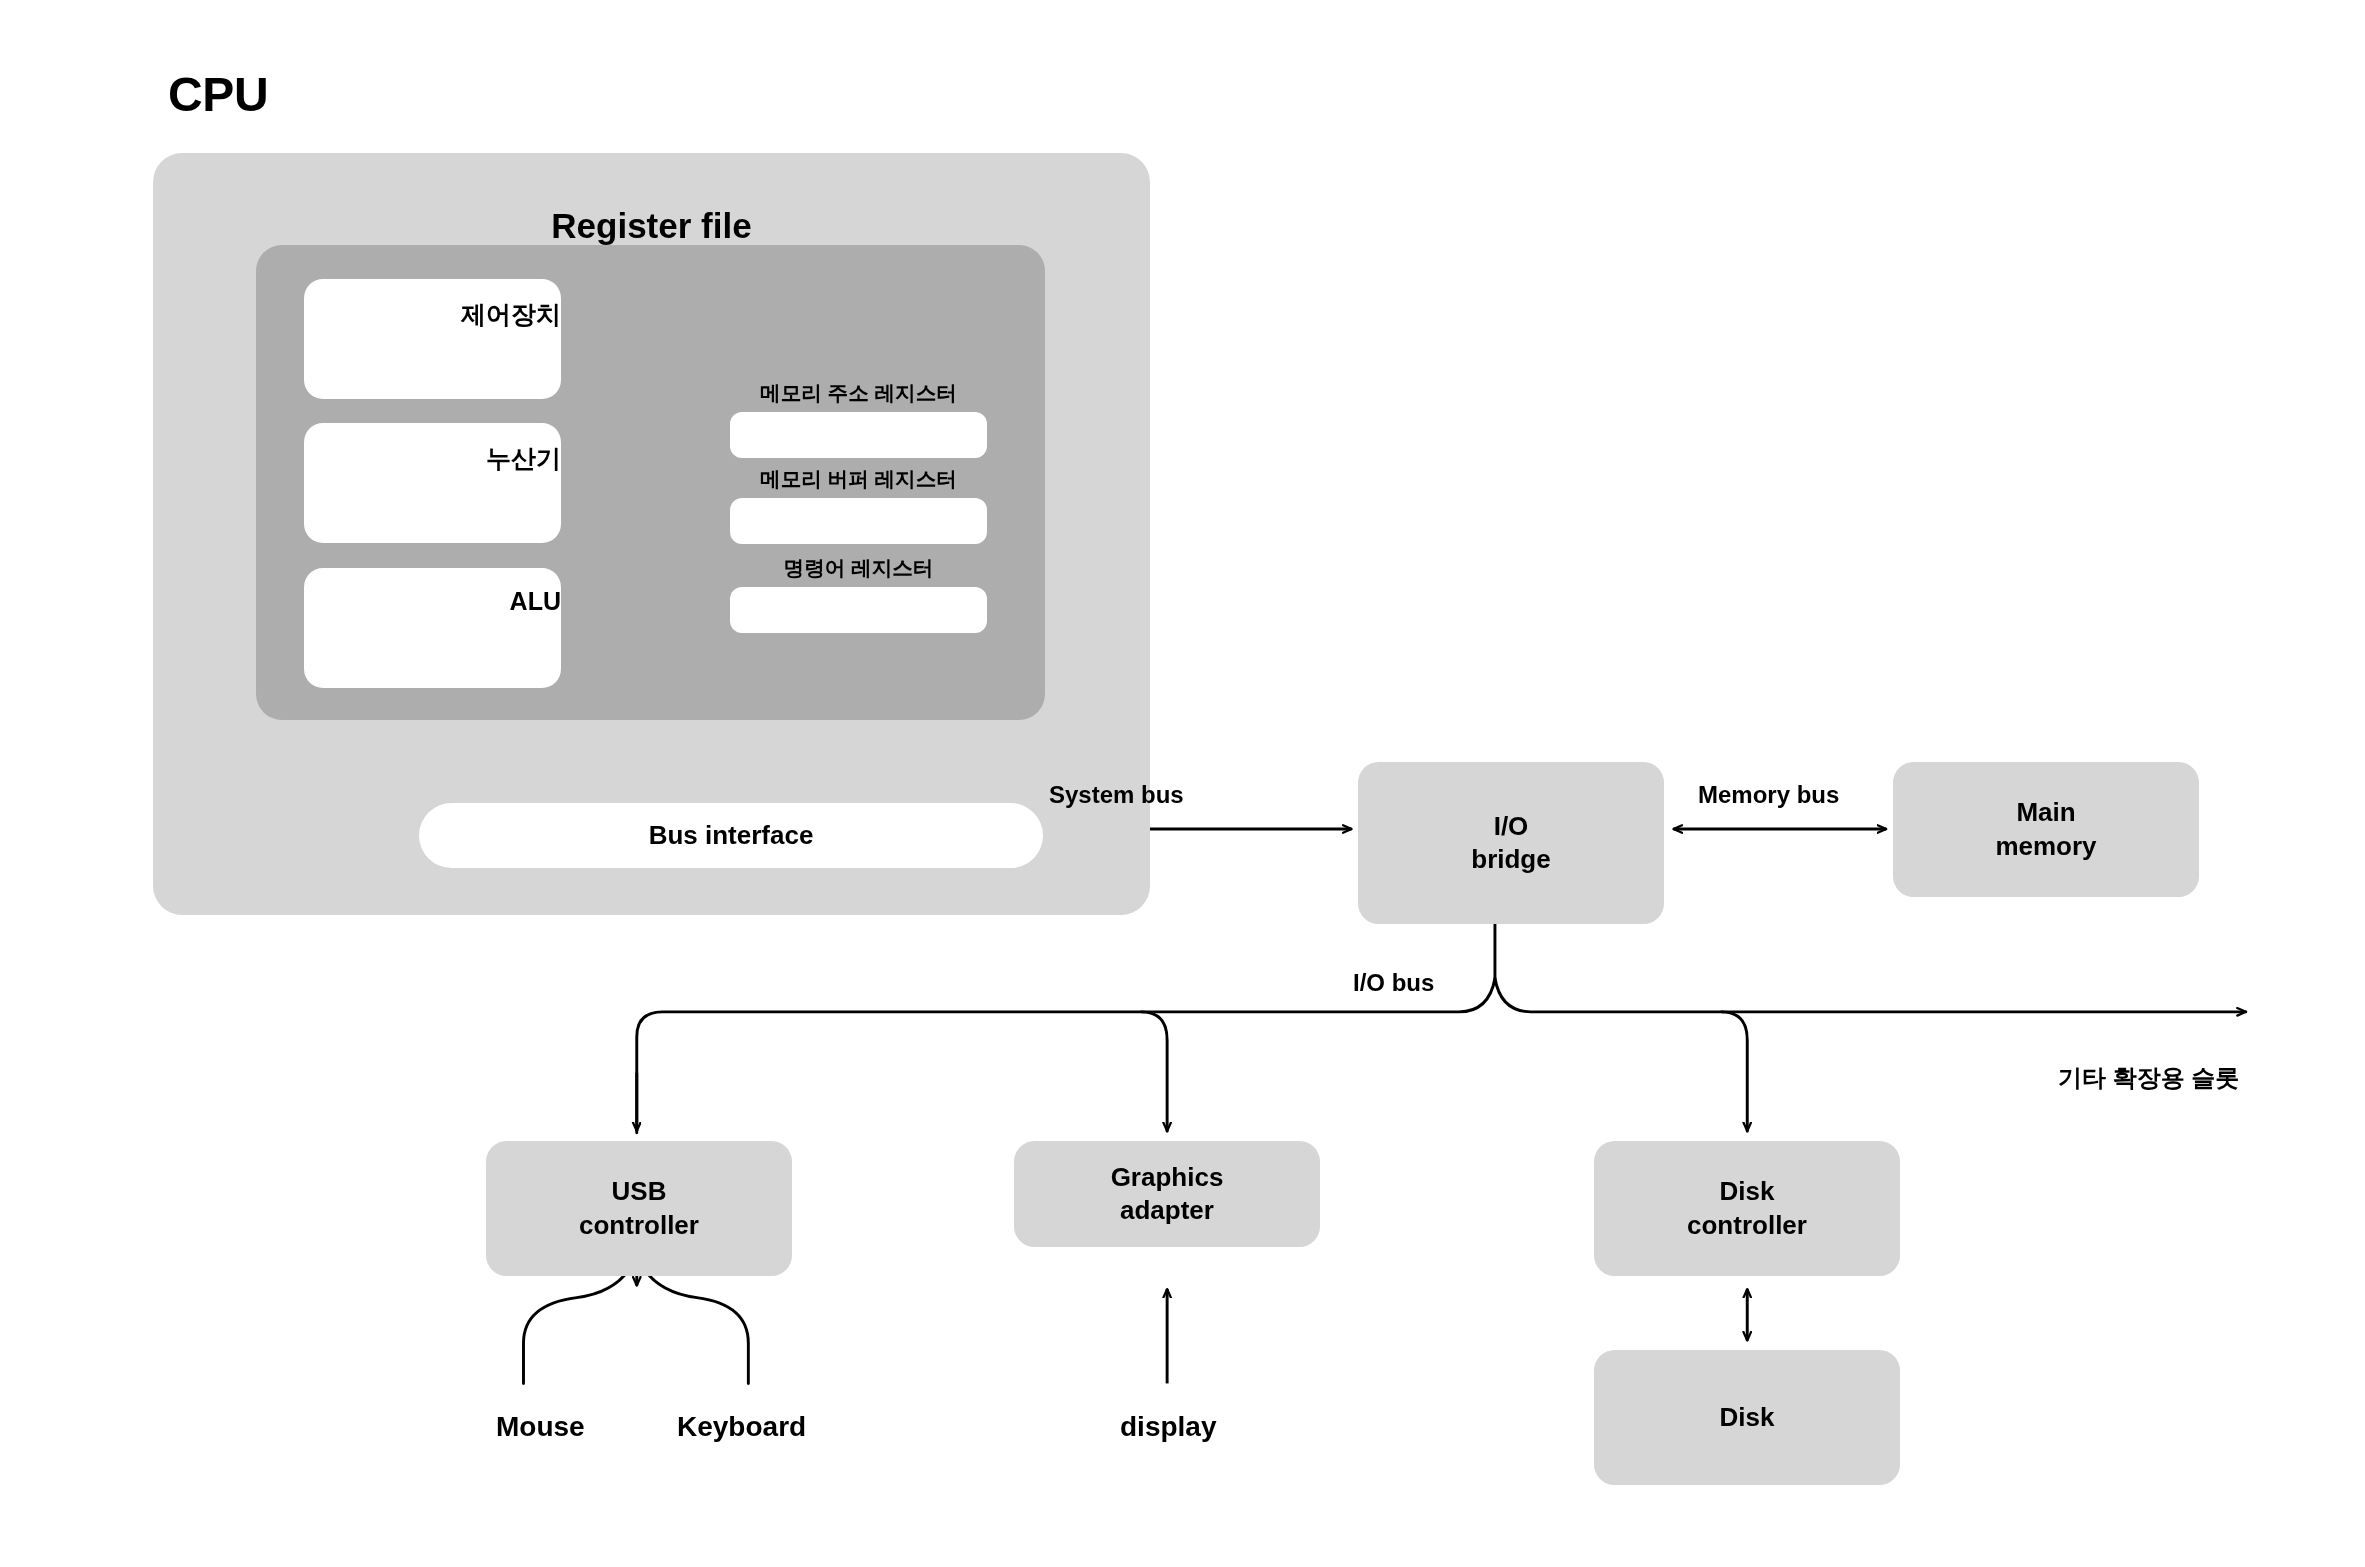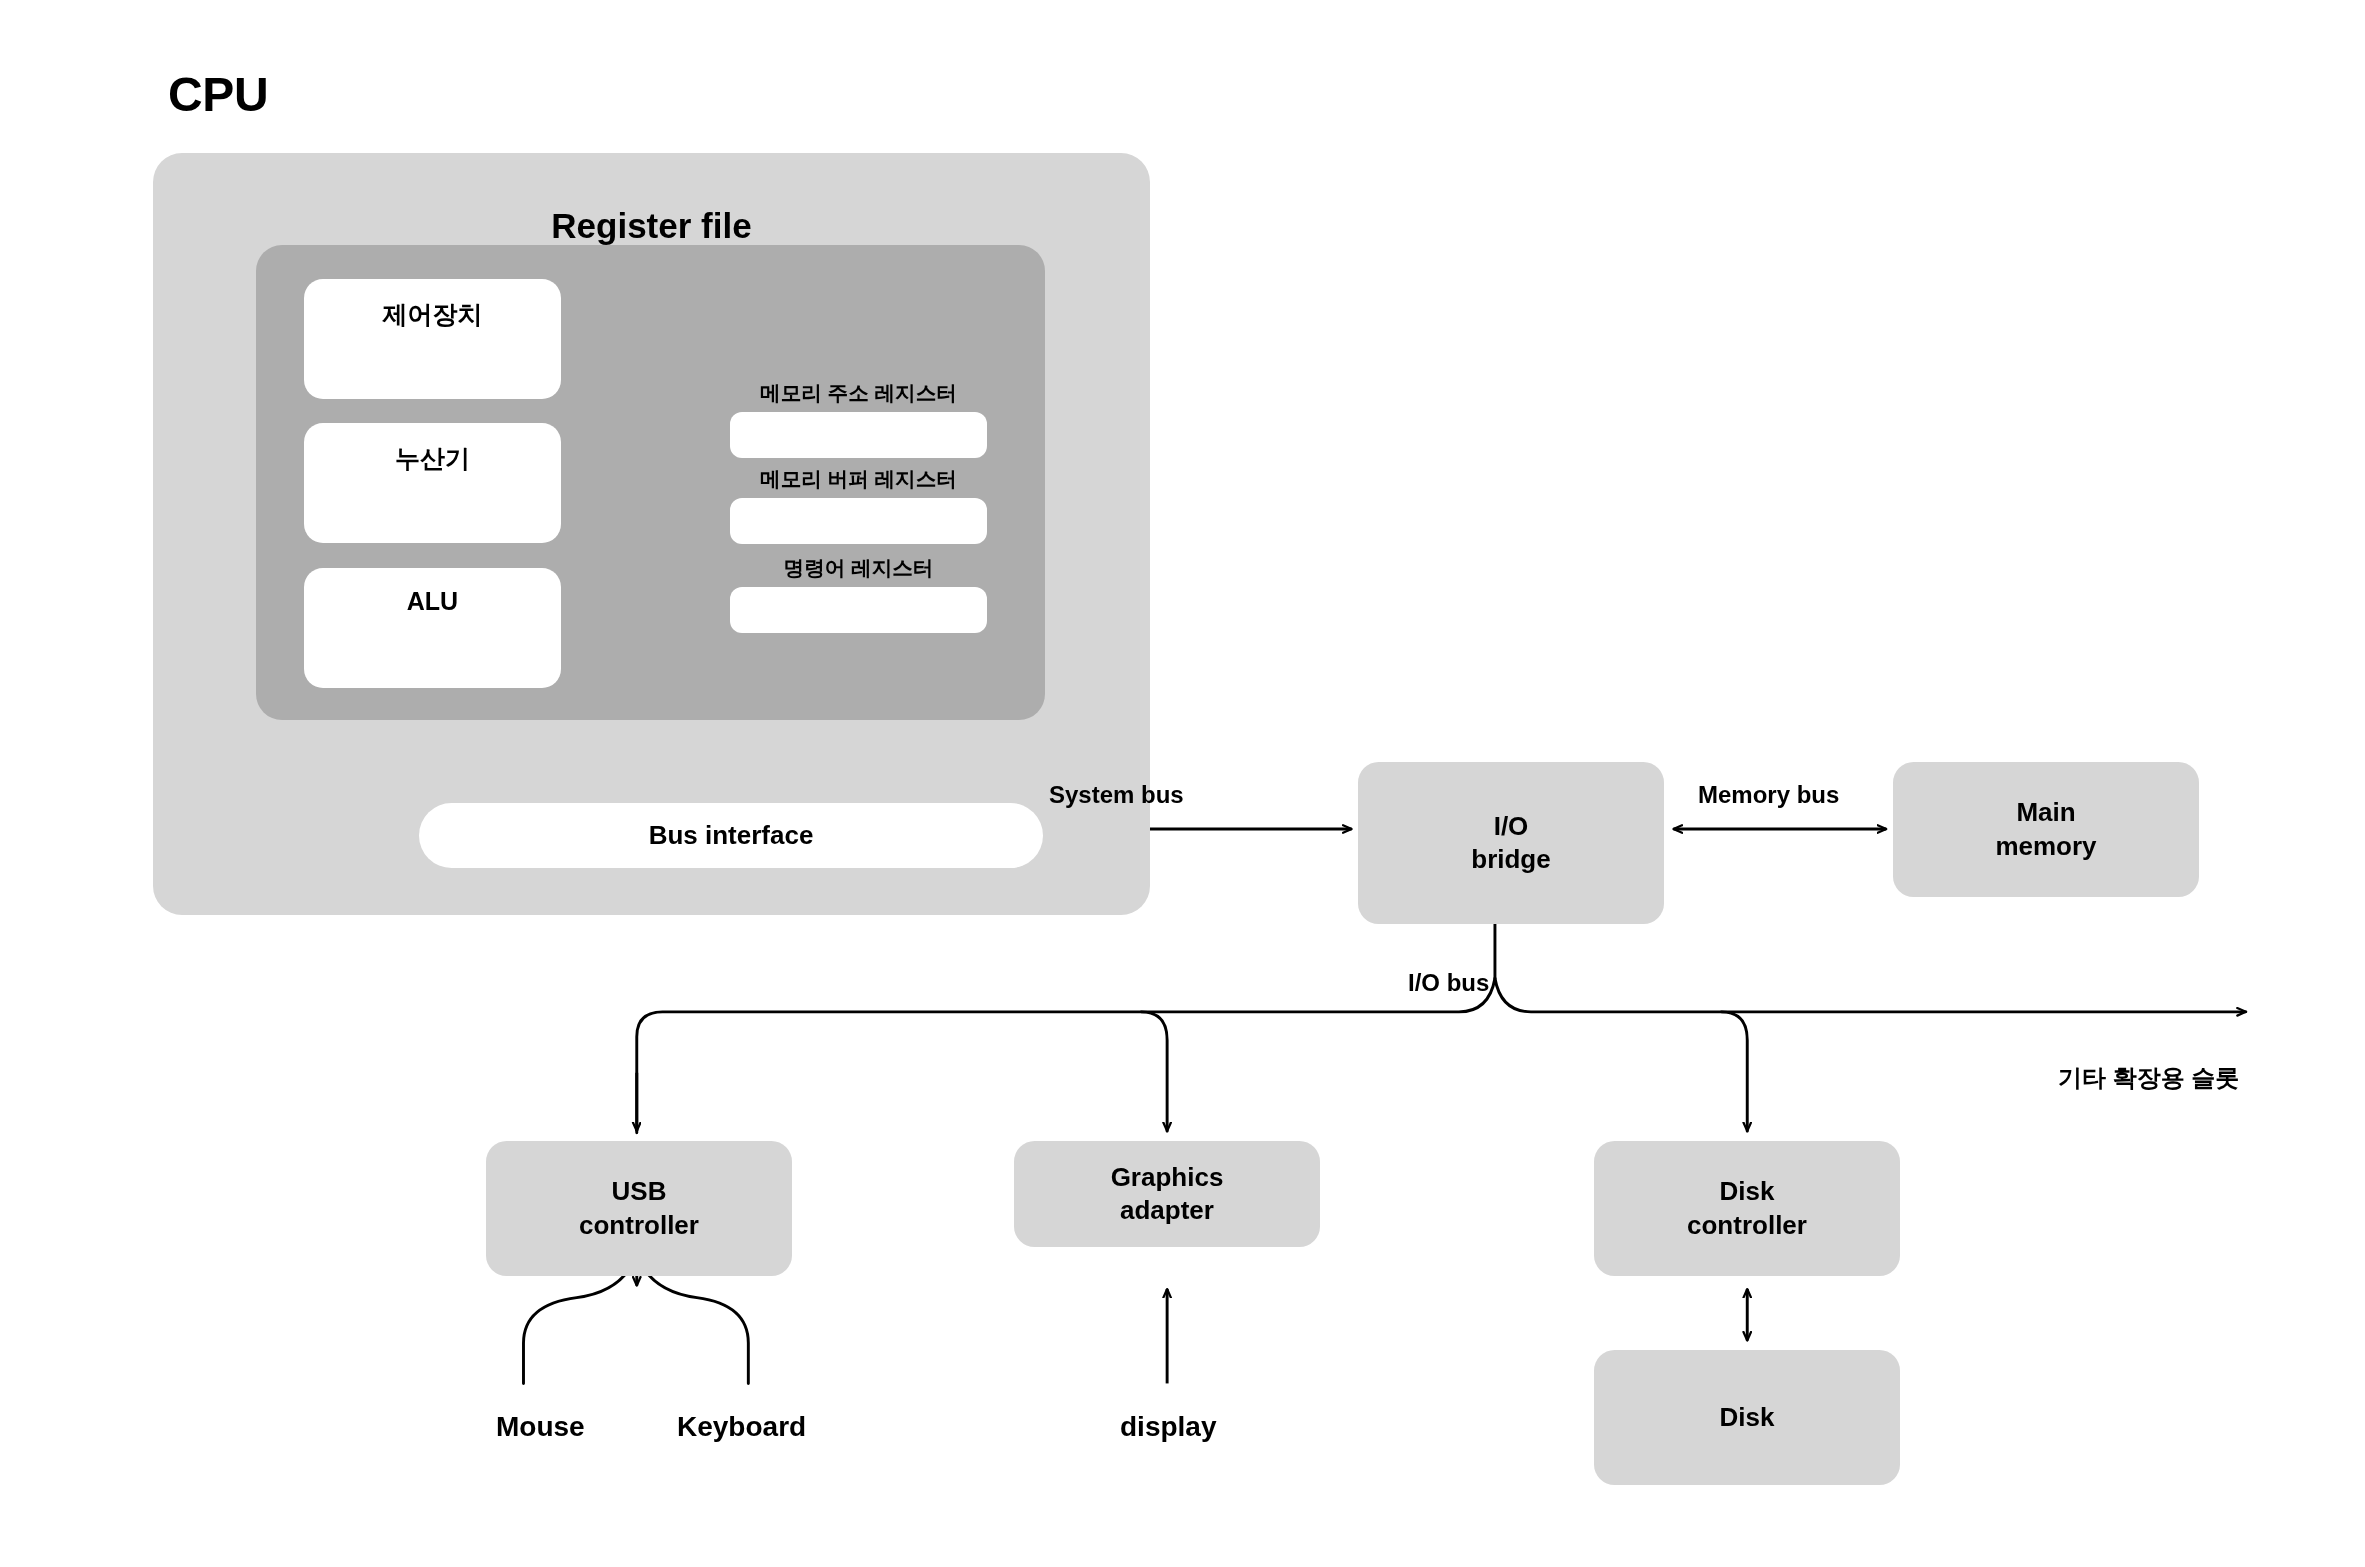--- a/index.html
+++ b/index.html
@@ -65,21 +65,21 @@
     height: 120px;
     background: #ffffff;
     border-radius: 19px;
     left: 48px;
   }
   .unit-label {
     position: absolute;
     left: 0;
     top: 19px;
     width: 100%;
-    text-align: center;
+    text-align: right;
     font-size: 25px;
     font-weight: bold;
     color: #000000;
   }
   #unit-0 { top: 34px; }
   #unit-1 { top: 178px; }
   #unit-2 { top: 323px; }
 
   
   .reg-group { position: absolute; left: 474px; width: 257px; }
@@ -151,21 +151,21 @@
 
   
   .edge-label {
     font-size: 24px;
     font-weight: bold;
     color: #000000;
     white-space: nowrap;
   }
   #label-system-bus { left: 1049px; top: 781px; }
   #label-memory-bus { left: 1698px; top: 781px; }
-  #label-io-bus     { left: 1408px; top: 969px; }
+  #label-io-bus     { left: 1353px; top: 969px; }
   #label-expansion  { left: 2058px; top: 1062px; }
 
   .device-label {
     font-size: 28px;
     font-weight: bold;
     color: #000000;
     white-space: nowrap;
   }
   #label-mouse    { left: 496px;  top: 1411px; }
   #label-keyboard { left: 677px;  top: 1411px; }

